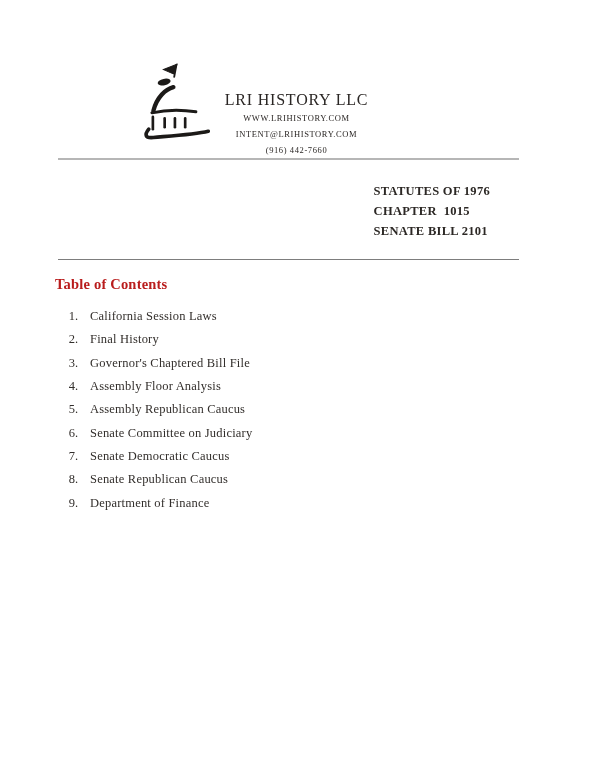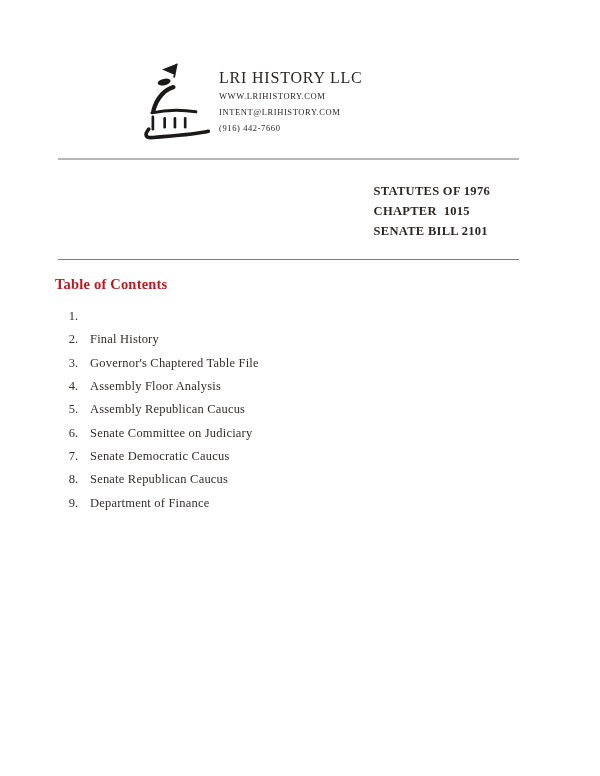--- a/index.html
+++ b/index.html
@@ -21,23 +21,23 @@
   .logo {
     position: absolute;
     left: 142px;
     top: 61px;
     width: 72px;
     height: 80px;
   }
   .contact-block {
     position: absolute;
     left: 219px;
-    top: 68px;
+    top: 90px;
     width: 155px;
-    text-align: left;
+    text-align: center;
     color: #2a2624;
   }
   .company-name {
     font-size: 16px;
     line-height: 20px;
     letter-spacing: 0.8px;
     font-weight: 400;
     white-space: nowrap;
   }
   .contact-line {
@@ -158,28 +158,29 @@
     <div class="ref-line">SENATE BILL 2101</div>
   </div>
 
   <div class="rule-2"></div>
 
   <div class="toc-title">Table of Contents</div>
 
   <ol class="toc-list">
     <li class="toc-row">
       <span class="toc-num">1.</span>
+      <span class="toc-label">California Session Laws</span>
     </li>
     <li class="toc-row">
       <span class="toc-num">2.</span>
       <span class="toc-label">Final History</span>
     </li>
     <li class="toc-row">
       <span class="toc-num">3.</span>
-      <span class="toc-label">Governor's Chaptered Table File</span>
+      <span class="toc-label">Governor's Chaptered Bill File</span>
     </li>
     <li class="toc-row">
       <span class="toc-num">4.</span>
       <span class="toc-label">Assembly Floor Analysis</span>
     </li>
     <li class="toc-row">
       <span class="toc-num">5.</span>
       <span class="toc-label">Assembly Republican Caucus</span>
     </li>
     <li class="toc-row">

